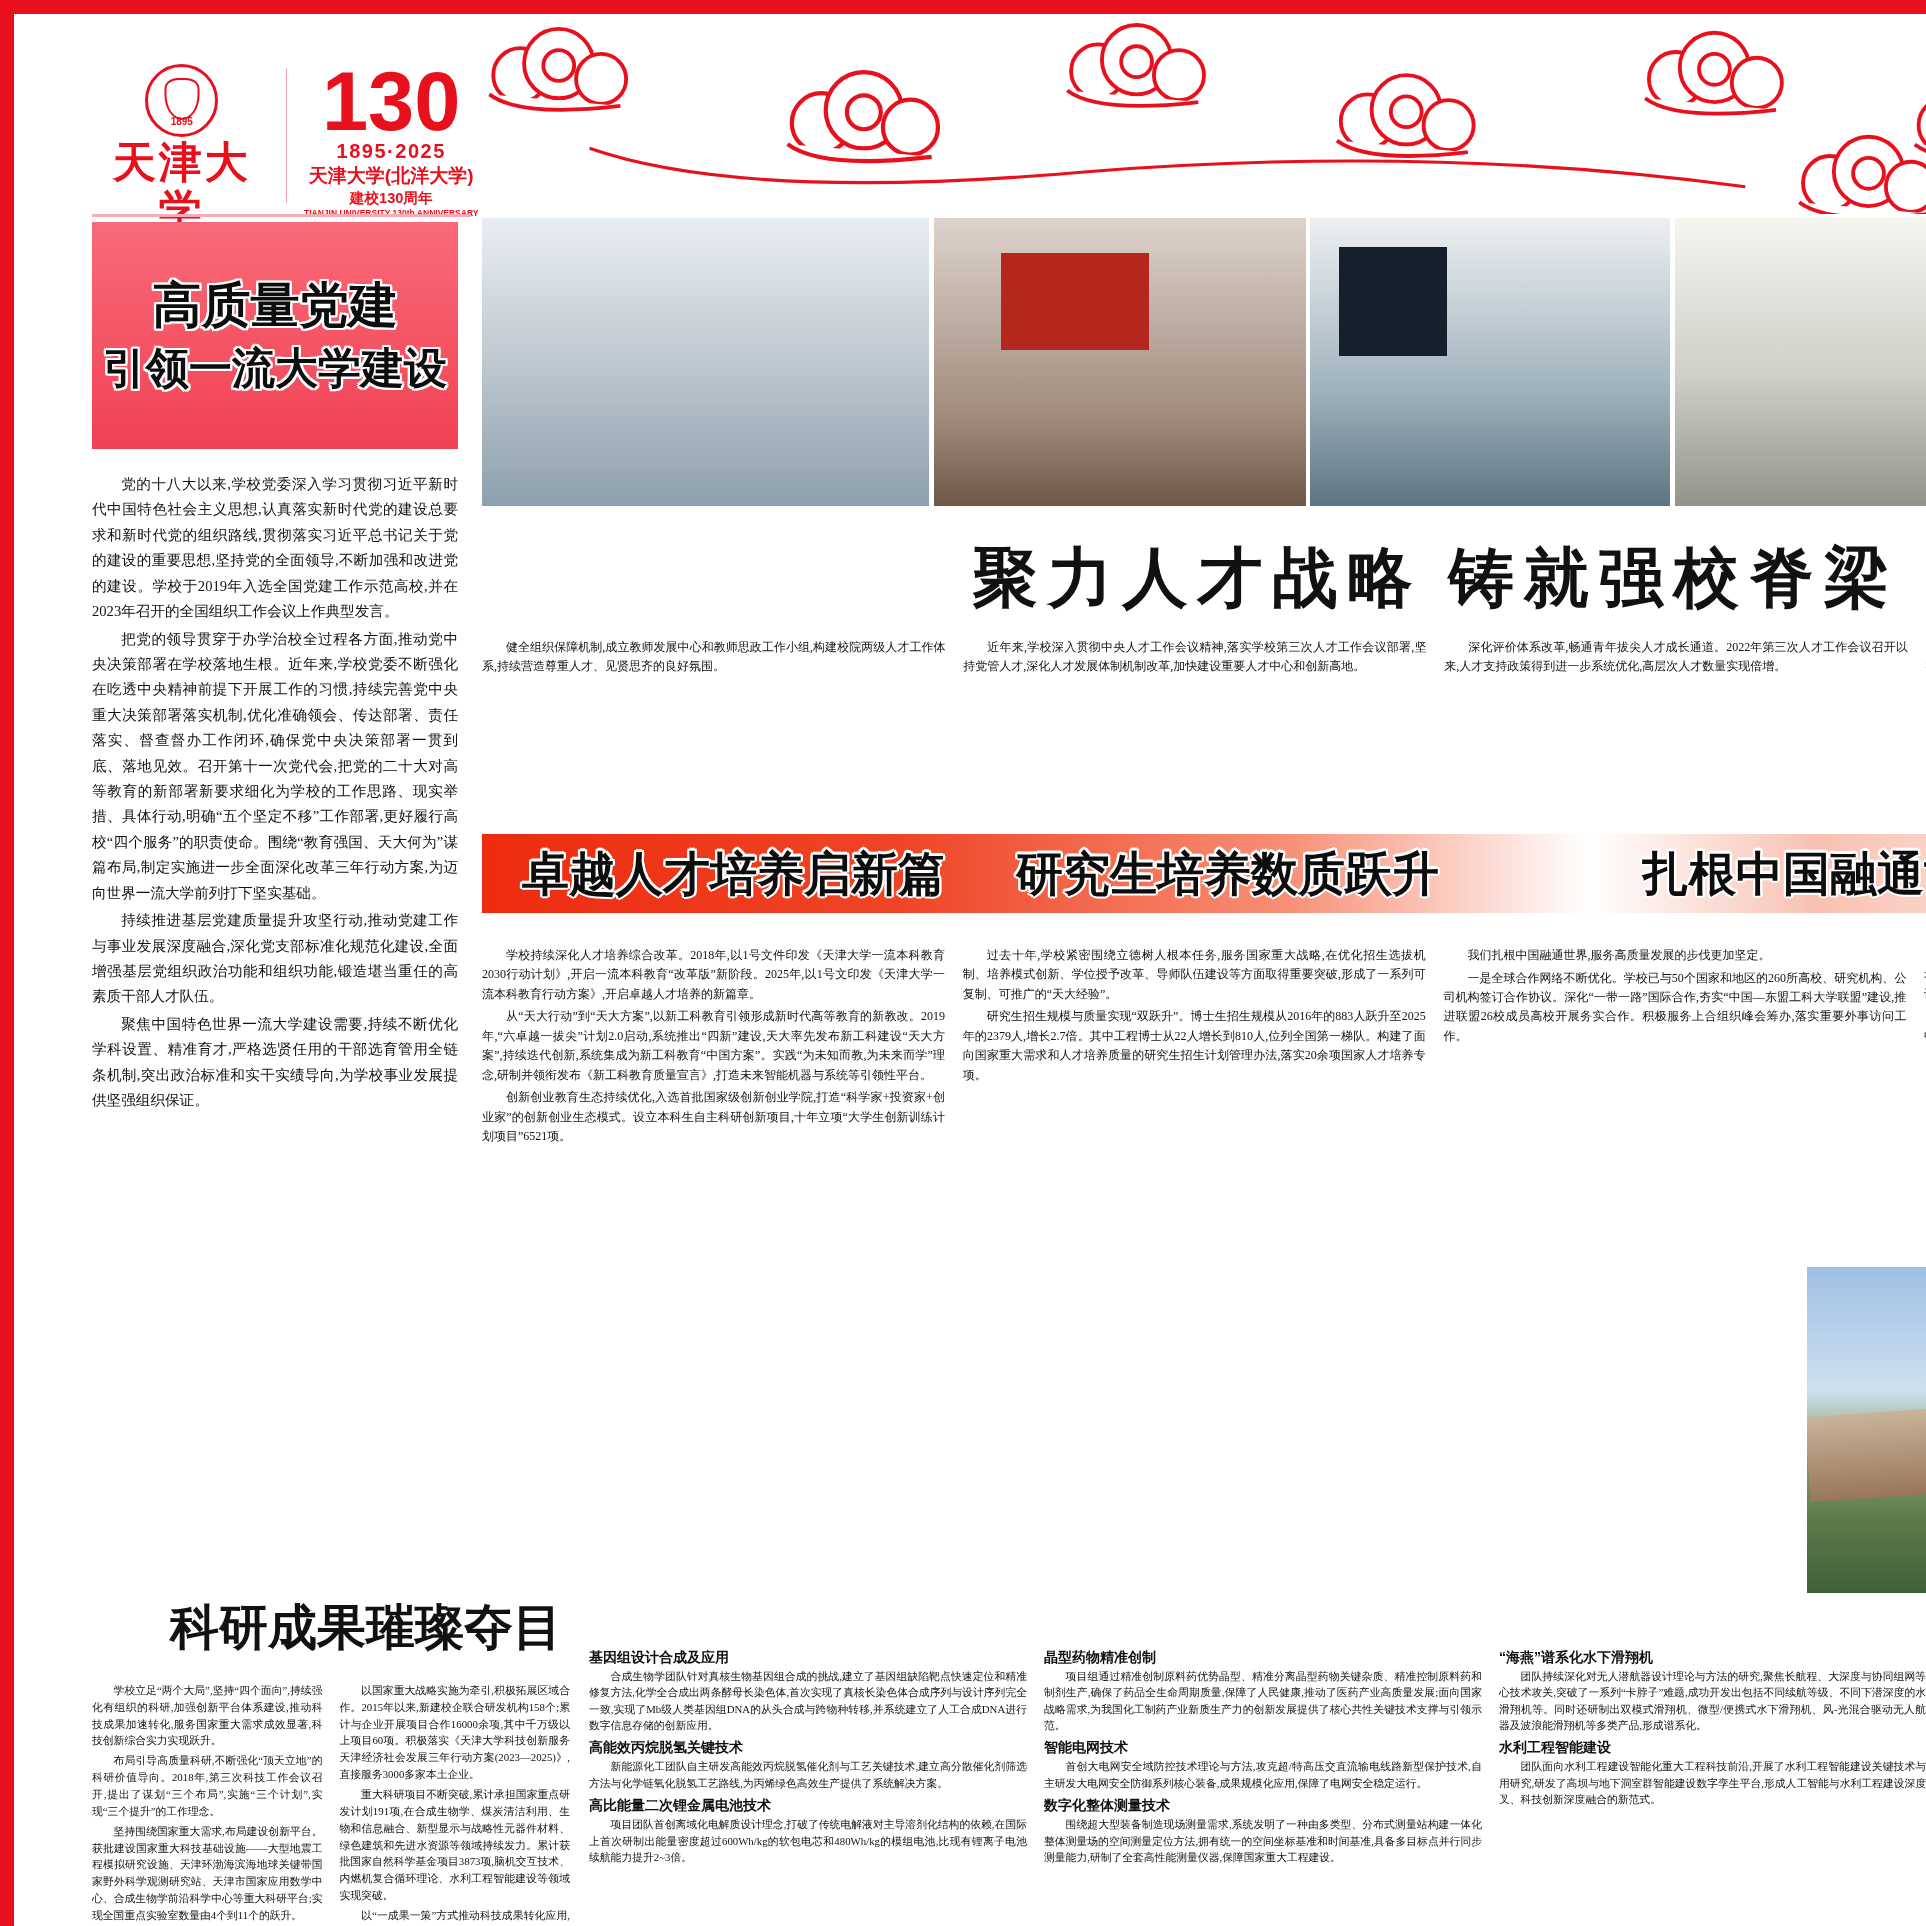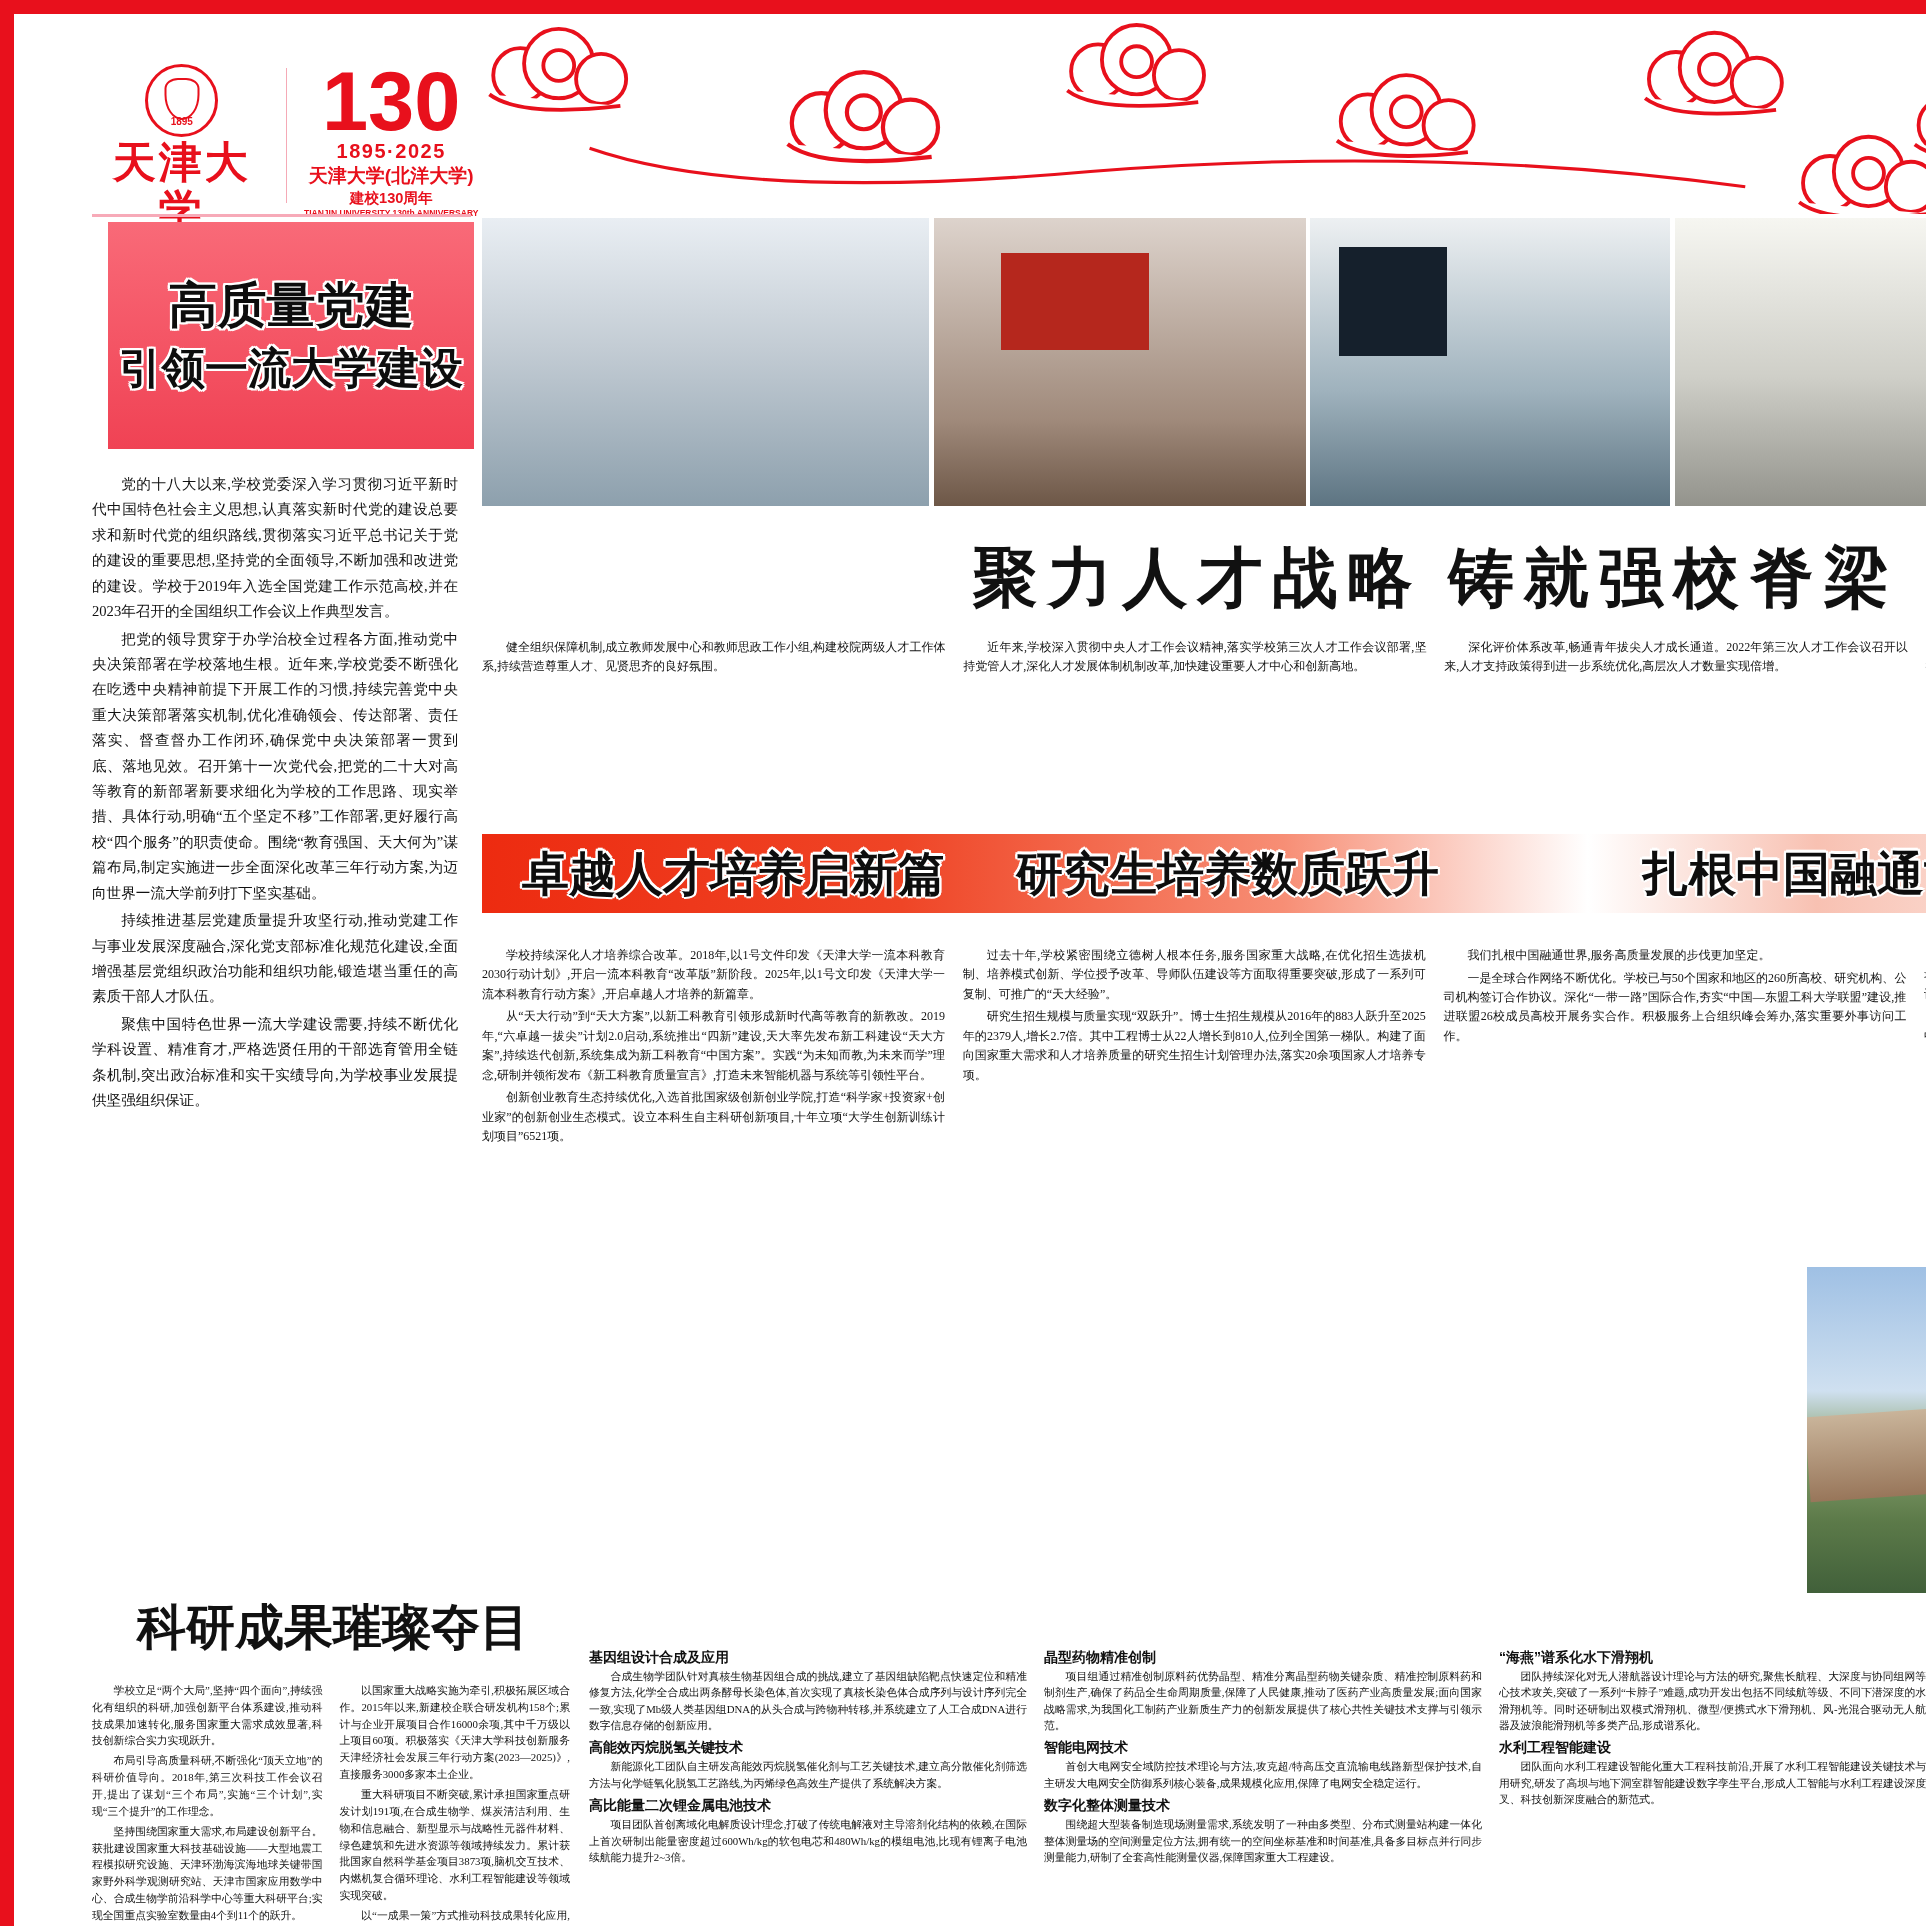--- a/index.html
+++ b/index.html
@@ -25,21 +25,21 @@
   .anniv-sub { font-size:14.6px; font-weight:800; font-family:"Liberation Sans",sans-serif; }
   .anniv-en { font-size:8.5px; font-weight:700; font-family:"Liberation Sans",sans-serif; }
   .logo-rule { position:absolute; left:92px; top:214px; width:379px; height:2.7px; background:#f7aab8; z-index:2; }
 
   
   p.body { text-indent:2em; text-align:justify; }
   .sec-title { font-family:"Liberation Sans",sans-serif; font-weight:900; font-size:14px; line-height:1.5; margin-top:3.9px; }
   .outlined { color:#0d0d0d; text-shadow:-1.9px -1.9px 0 #fff,1.9px -1.9px 0 #fff,-1.9px 1.9px 0 #fff,1.9px 1.9px 0 #fff,0 -2.3px 0 #fff,0 2.3px 0 #fff,-2.3px 0 0 #fff,2.3px 0 0 #fff; }
 
   
-  .party-box { position:absolute; left:108px; top:222px; width:366px; height:227px; background:linear-gradient(180deg,#f96a78,#f04254); display:flex; flex-direction:column; justify-content:center; text-align:center; z-index:2; }
+  .party-box { position:absolute; left:92px; top:222px; width:366px; height:227px; background:linear-gradient(180deg,#f96a78,#f04254); display:flex; flex-direction:column; justify-content:center; text-align:center; z-index:2; }
   .party-box .l1 { font-size:49px; font-weight:900; line-height:1.35; }
   .party-box .l2 { font-size:43px; font-weight:900; line-height:1.35; }
   .party-text { position:absolute; left:92px; top:472px; width:366px; height:1109px; font-size:14.6px; line-height:1.74; overflow:hidden; z-index:2; }
   .party-text p { margin-bottom:2.3px; }
 
   
   .photo-strip-top { position:absolute; left:482px; top:218px; width:1907px; height:288px; display:flex; gap:4.6px; z-index:2; }
   .photo { position:relative; overflow:hidden; flex-shrink:0; }
   .photo-strip-top .photo { height:100%; }
 
@@ -52,21 +52,21 @@
   .band h2 { position:absolute; top:50%; transform:translateY(-50%); font-size:47px; font-weight:900; white-space:nowrap; }
   .band .b1 { left:40px; } .band .b2 { left:534px; } .band .b3 { left:1160px; }
 
   
   .articles-row { position:absolute; left:482px; top:946px; width:1907px; height:693px; display:flex; gap:17.7px; z-index:2; }
   .articles-row .col { width:463px; font-size:12px; line-height:1.62; overflow:hidden; }
   .articles-row .col p { margin-bottom:3.1px; }
   .photo-greatwall { position:absolute; left:1807px; top:1267px; width:582px; height:326px; z-index:3; }
 
   
-  .keyan-head { position:absolute; left:104px; top:1595px; width:458px; text-align:center; font-size:49px; font-weight:900; z-index:2; }
+  .keyan-head { position:absolute; left:104px; top:1595px; width:458px; text-align:right; font-size:49px; font-weight:900; z-index:2; }
   .keyan-cols { position:absolute; left:92px; top:1682px; width:478px; height:601px; column-count:2; column-gap:17px; font-size:10.8px; line-height:1.56; overflow:hidden; z-index:2; }
   .keyan-cols p { margin-bottom:3.1px; }
 
   
   .tech-row { position:absolute; left:589px; top:1643px; width:1803px; height:327px; display:flex; gap:17px; z-index:2; }
   .tech-row .tcol { width:438px; font-size:10.8px; line-height:1.52; overflow:hidden; }
 
   
   .ph-controlroom { background:linear-gradient(180deg,#e9eef3 0%,#c3ccd4 45%,#8da0ad 100%); }
   .ph-meeting { background:linear-gradient(180deg,#ddd3cc 0%,#a08a7b 70%,#6d5747 100%); }

